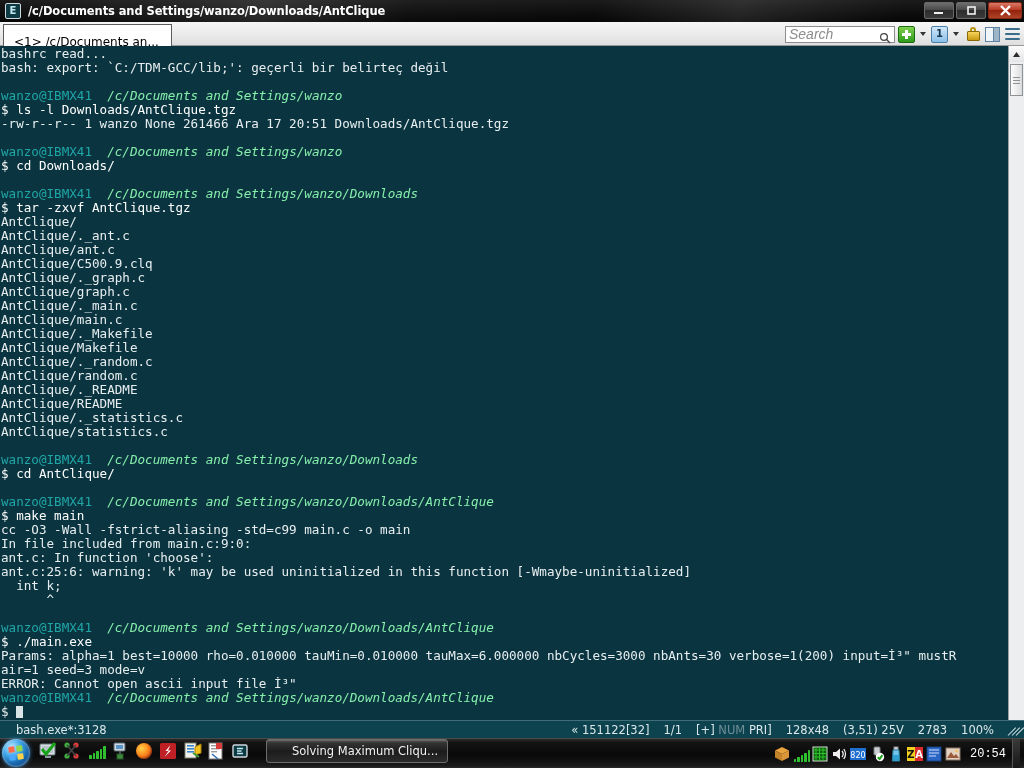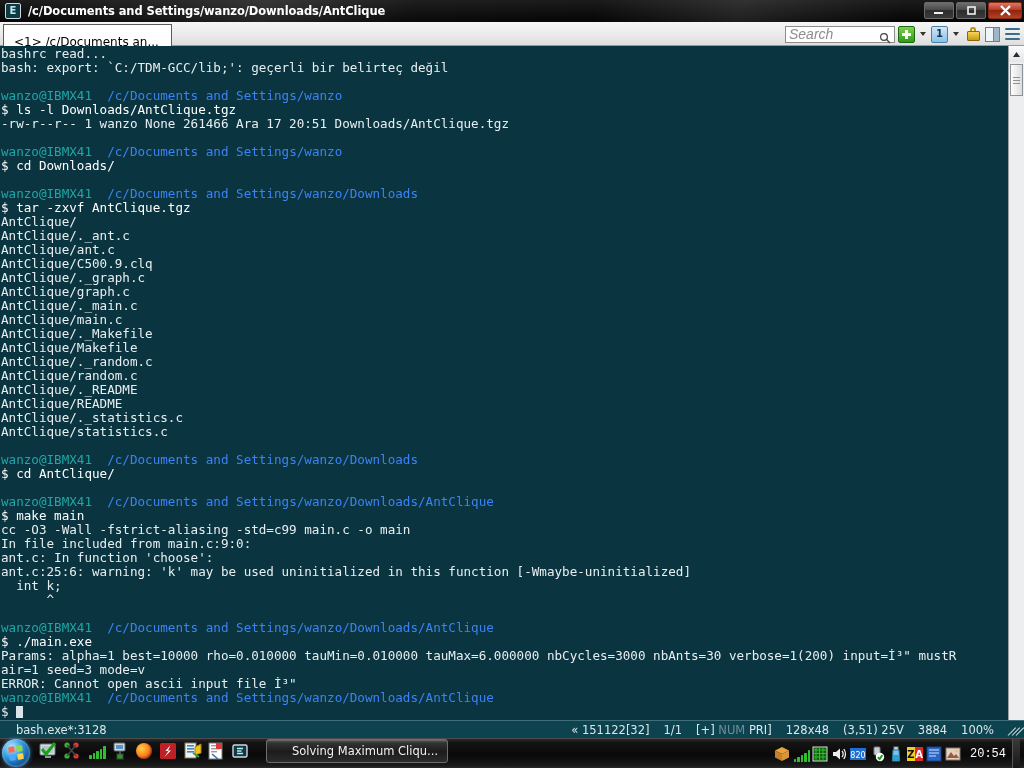--- a/index.html
+++ b/index.html
@@ -224,21 +224,21 @@
   }
   #term-lines {
     font-family: "DejaVu Sans Mono", monospace;
     font-size: 12.6px;
     line-height: 14px;
     white-space: pre;
     color: #e6eef0;
   }
   .tl { height: 14px; }
   .c-host  { color: #1fa6a6; }
-  .c-path  { color: #3b82f6; }
+  .c-path  { color: #86efac; font-style: italic; }
   .c-white { color: #e8eef0; }
   .c-bright{ color: #ffffff; }
   .cursor {
     display: inline-block;
     width: 7px; height: 12px;
     background: #d9e4e6;
     vertical-align: -2px;
   }
 
   
@@ -506,21 +506,21 @@
     <div id="sb-right">
       <span>« 151122[32]</span>
       <span>1/1</span>
       <span>
         <span>[+]</span>
         <span class="sb-dim">NUM</span>
         <span>PRI]</span>
       </span>
       <span>128x48</span>
       <span>(3,51) 25V</span>
-      <span>3884</span>
+      <span>2783</span>
       <span>100%</span>
       <span id="sb-grip">
         <i style="left:0;top:11px"></i>
           <i style="left:4px;top:11px"></i>
           <i style="left:8px;top:11px"></i>
       </span>
     </div>
   </div>
 
   <div id="taskbar">

